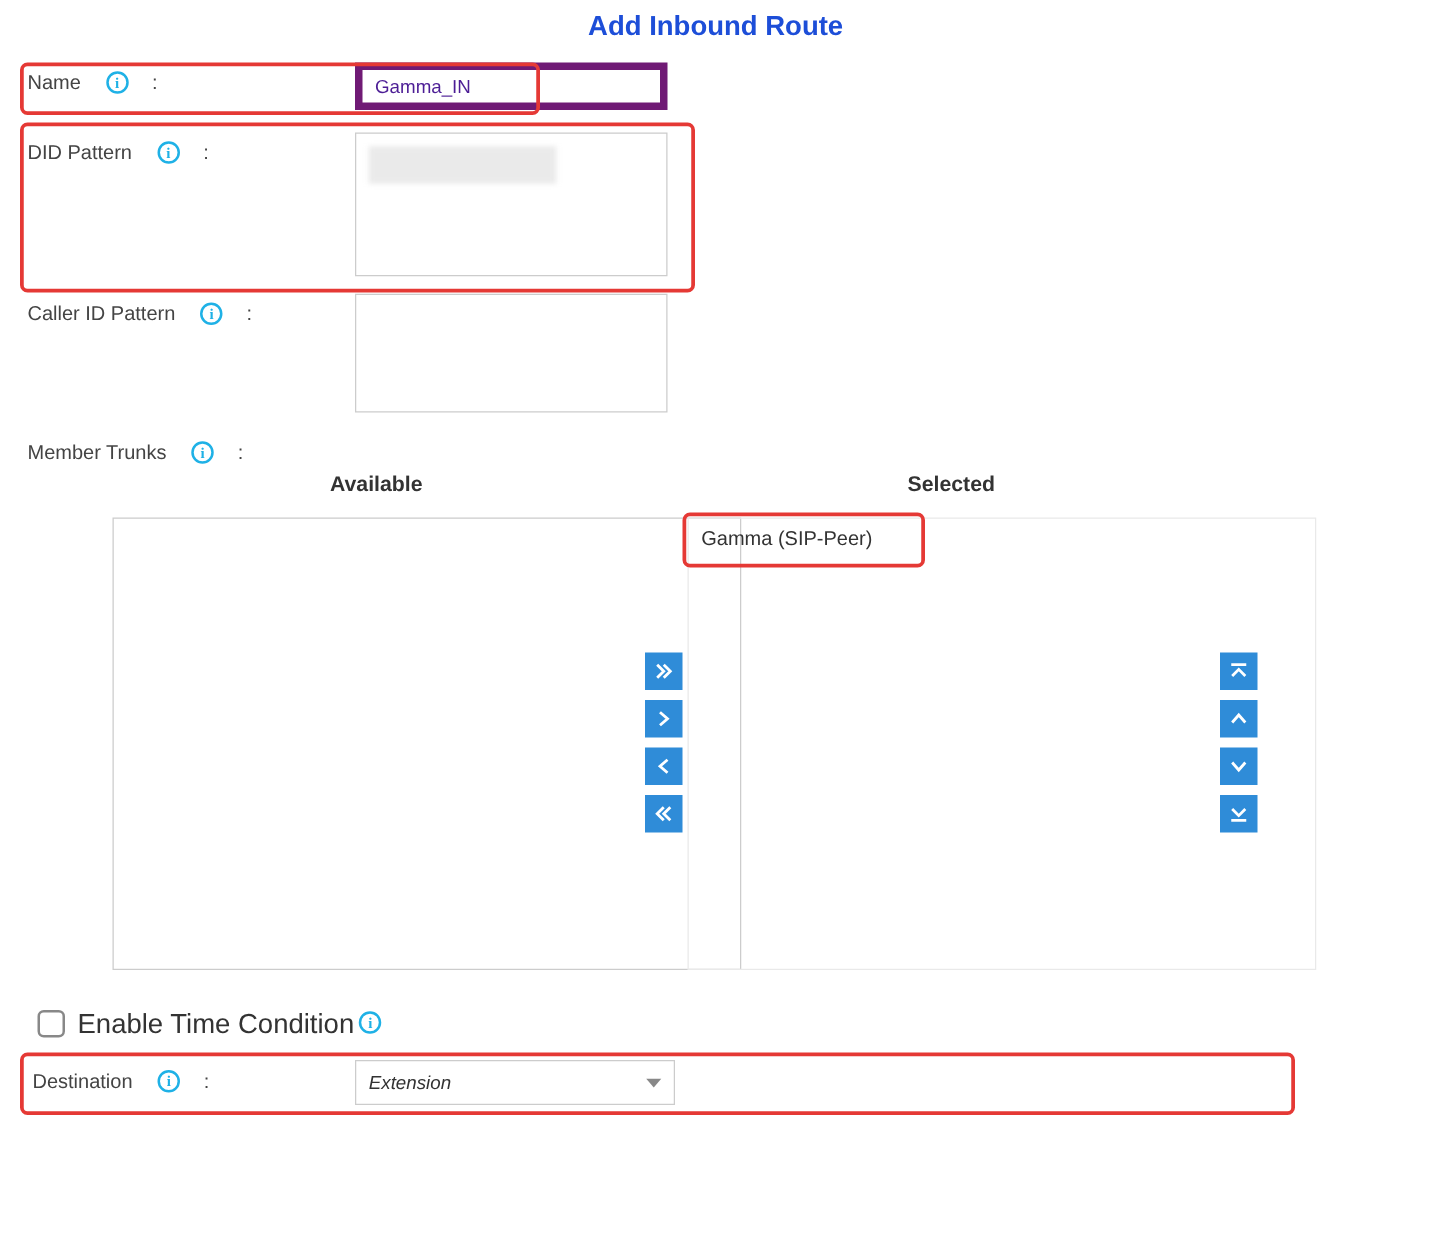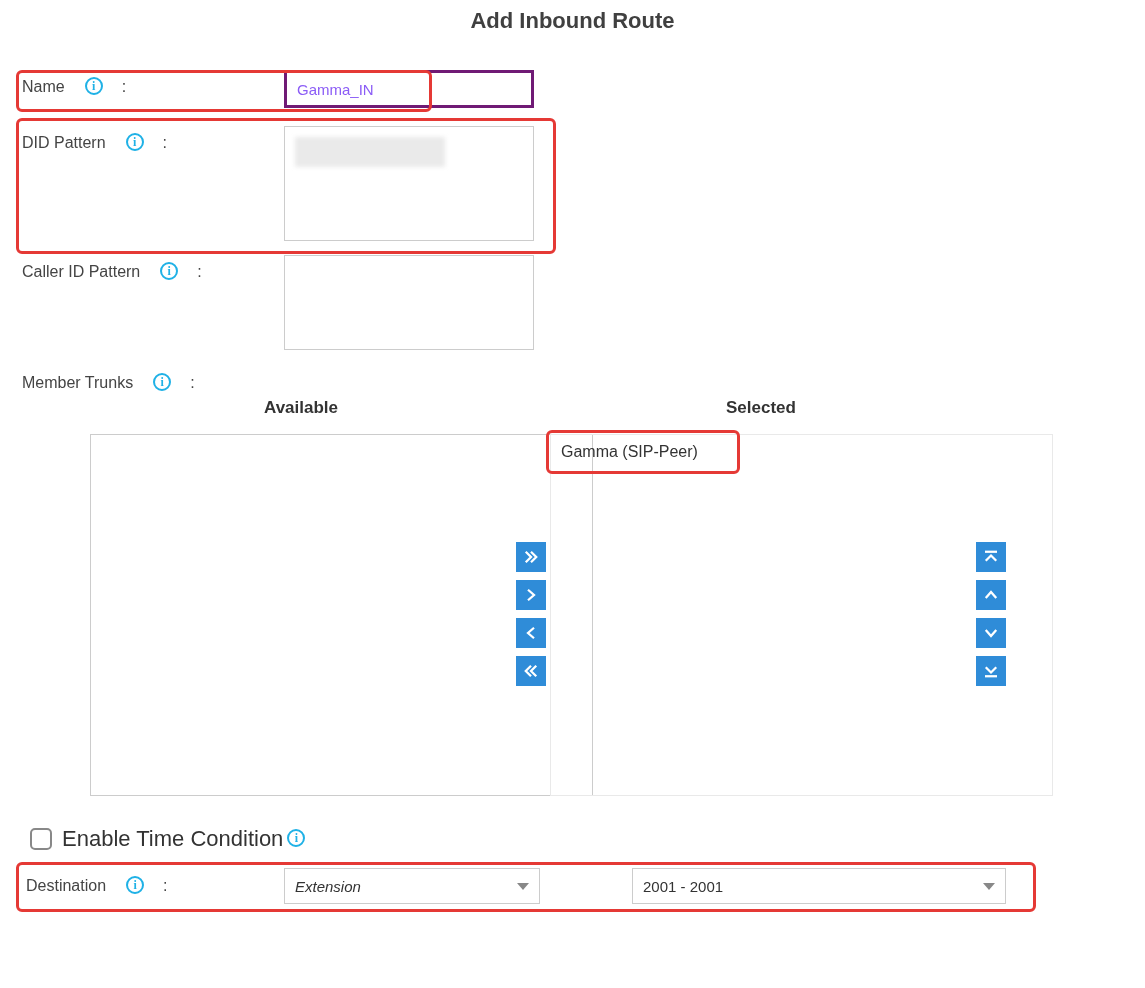--- a/index.html
+++ b/index.html
@@ -8,22 +8,22 @@
       font-size: 15px;
       color: #333;
       background: #fff;
       padding: 8px 12px;
       width: 1145px;
     }
     .title {
       text-align: center;
       font-size: 22px;
       font-weight: bold;
-      margin-bottom: 36px;
-      color: #404040;
+      margin-bottom: 16px;
+      color: #1d4ed8;
     }
 
     .form-row {
       display: flex;
       align-items: flex-start;
     }
     .form-label {
       font-size: 16px;
       color: #444;
       display: inline-flex;
@@ -48,25 +48,25 @@
       margin-left: 2px;
       margin-right: 1px;
       position: relative;
       top: -1px;
     }
     .info-icon::before { content: "i"; }
 
     .text-input {
       width: 250px;
       height: 38px;
-      border: 3px solid #701a75;
+      border: 6px solid #701a75;
       padding: 4px 10px;
       font-size: 15px;
       font-family: inherit;
-      color: #8b5cf6;
+      color: #4c1d95;
     }
 
     .textarea-input {
       width: 250px;
       height: 115px;
       border: 1px solid #ccc;
       padding: 6px 10px;
       font-size: 15px;
       font-family: inherit;
       resize: none;
@@ -374,18 +374,14 @@
       <span class="form-label" style="padding-top:0">
         <span>Destination</span>
         <span class="info-icon"></span>
           <span>:</span>
       </span>
     </div>
     <div class="select-box small">
       <span>Extension</span>
       <span class="caret"></span>
     </div>
-    <div class="select-box large">
-      <span>2001 - 2001</span>
-      <span class="caret"></span>
-    </div>
   </div>
 </div>
 
 </body></html>

